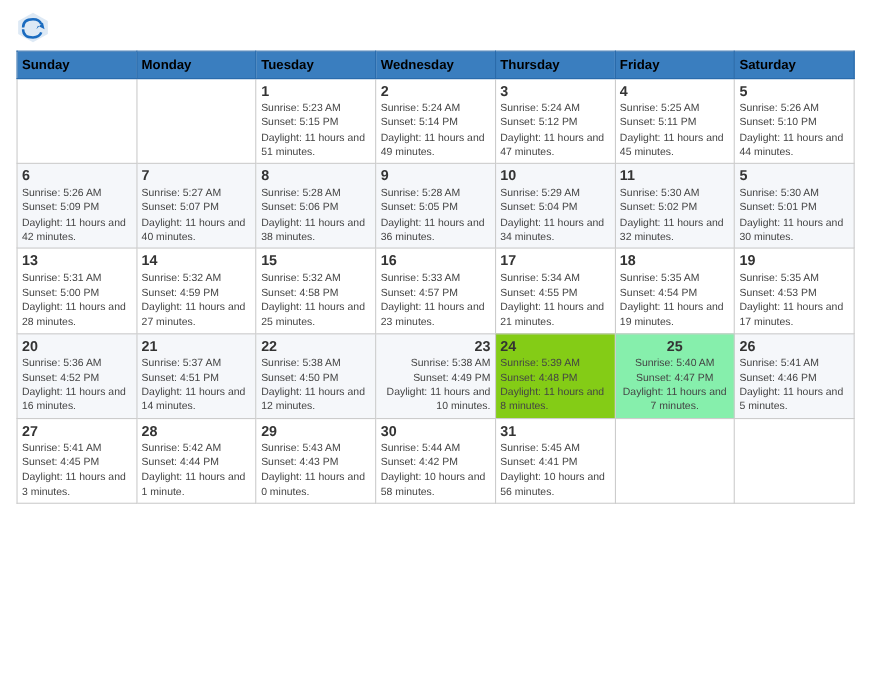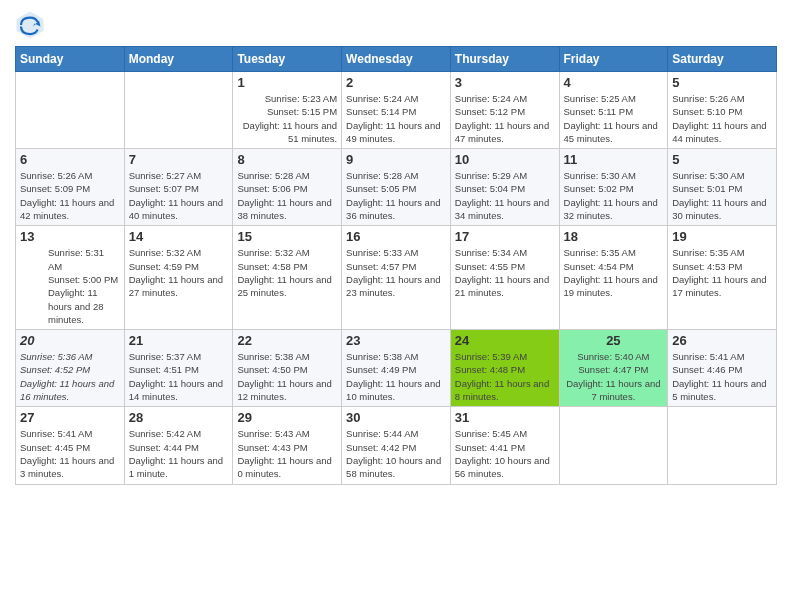--- a/index.html
+++ b/index.html
@@ -52,21 +52,21 @@
       font-size: 14px;
       color: #555;
     }
     .calendar {
       width: 100%;
       border-collapse: collapse;
       border: 1px solid #ccc;
     }
     .calendar th {
       background: #3a7ebf;
-      color: #ffffff;
+      color: #000000;
       font-size: 12px;
       font-weight: bold;
       padding: 5px 4px;
       text-align: left;
       border: 1px solid #2a6aaa;
       margin-top: 32px;
     }
     .calendar td {
       vertical-align: top;
       border: 1px solid #ccc;
@@ -129,21 +129,21 @@
           <th>Friday</th>
           <th>Saturday</th>
         </tr>
     </thead>
     <tbody id="calendar-body">
     <tr>
           <td class="empty-cell"></td>
           <td class="empty-cell"></td>
           <td>
             <div class="day-number">1</div>
-            <div class="day-info" style="white-space: pre-line; text-align: right;">Sunrise: 5:23 AM
+            <div class="day-info" style="white-space: pre-line;">Sunrise: 5:23 AM
 Sunset: 5:15 PM
 Daylight: 11 hours and 51 minutes.</div>
           </td>
           <td>
             <div class="day-number">2</div>
             <div class="day-info" style="white-space: pre-line;">Sunrise: 5:24 AM
 Sunset: 5:14 PM
 Daylight: 11 hours and 49 minutes.</div>
           </td>
           <td>
@@ -205,21 +205,21 @@
           <td style="background: rgb(245, 247, 250);">
             <div class="day-number">5</div>
             <div class="day-info" style="white-space: pre-line;">Sunrise: 5:30 AM
 Sunset: 5:01 PM
 Daylight: 11 hours and 30 minutes.</div>
           </td>
         </tr>
         <tr>
           <td>
             <div class="day-number">13</div>
-            <div class="day-info" style="white-space: pre-line; margin-left: 28px;">Sunrise: 5:31 AM
+            <div class="day-info" style="white-space: pre-line;">Sunrise: 5:31 AM
 Sunset: 5:00 PM
 Daylight: 11 hours and 28 minutes.</div>
           </td>
           <td>
             <div class="day-number">14</div>
             <div class="day-info" style="white-space: pre-line;">Sunrise: 5:32 AM
 Sunset: 4:59 PM
 Daylight: 11 hours and 27 minutes.</div>
           </td>
           <td>
@@ -247,39 +247,39 @@
 Daylight: 11 hours and 19 minutes.</div>
           </td>
           <td>
             <div class="day-number">19</div>
             <div class="day-info" style="white-space: pre-line;">Sunrise: 5:35 AM
 Sunset: 4:53 PM
 Daylight: 11 hours and 17 minutes.</div>
           </td>
         </tr>
         <tr>
-          <td style="background: rgb(245, 247, 250); font-style: italic;">
+          <td style="background: rgb(245, 247, 250);">
             <div class="day-number">20</div>
             <div class="day-info" style="white-space: pre-line;">Sunrise: 5:36 AM
 Sunset: 4:52 PM
 Daylight: 11 hours and 16 minutes.</div>
           </td>
           <td style="background: rgb(245, 247, 250);">
             <div class="day-number">21</div>
             <div class="day-info" style="white-space: pre-line;">Sunrise: 5:37 AM
 Sunset: 4:51 PM
 Daylight: 11 hours and 14 minutes.</div>
           </td>
           <td style="background: rgb(245, 247, 250);">
             <div class="day-number">22</div>
             <div class="day-info" style="white-space: pre-line;">Sunrise: 5:38 AM
 Sunset: 4:50 PM
 Daylight: 11 hours and 12 minutes.</div>
           </td>
-          <td style="background: rgb(245, 247, 250);">
+          <td style="background: rgb(245, 247, 250); text-align: right;">
             <div class="day-number">23</div>
             <div class="day-info" style="white-space: pre-line;">Sunrise: 5:38 AM
 Sunset: 4:49 PM
 Daylight: 11 hours and 10 minutes.</div>
           </td>
           <td style="background: #84cc16;">
             <div class="day-number">24</div>
             <div class="day-info" style="white-space: pre-line;">Sunrise: 5:39 AM
 Sunset: 4:48 PM
 Daylight: 11 hours and 8 minutes.</div>

